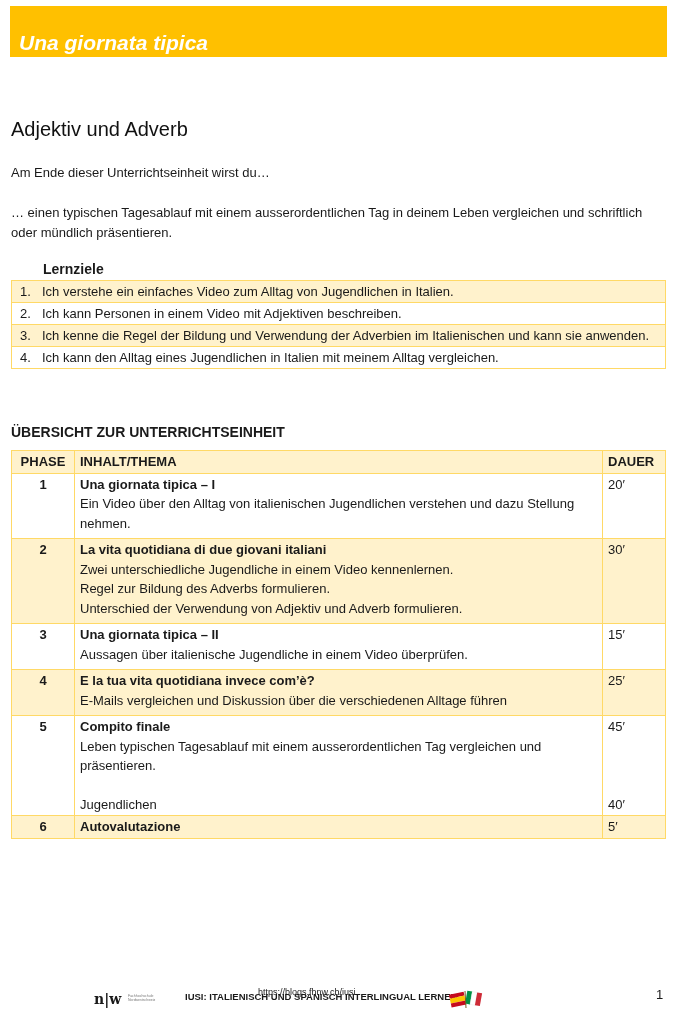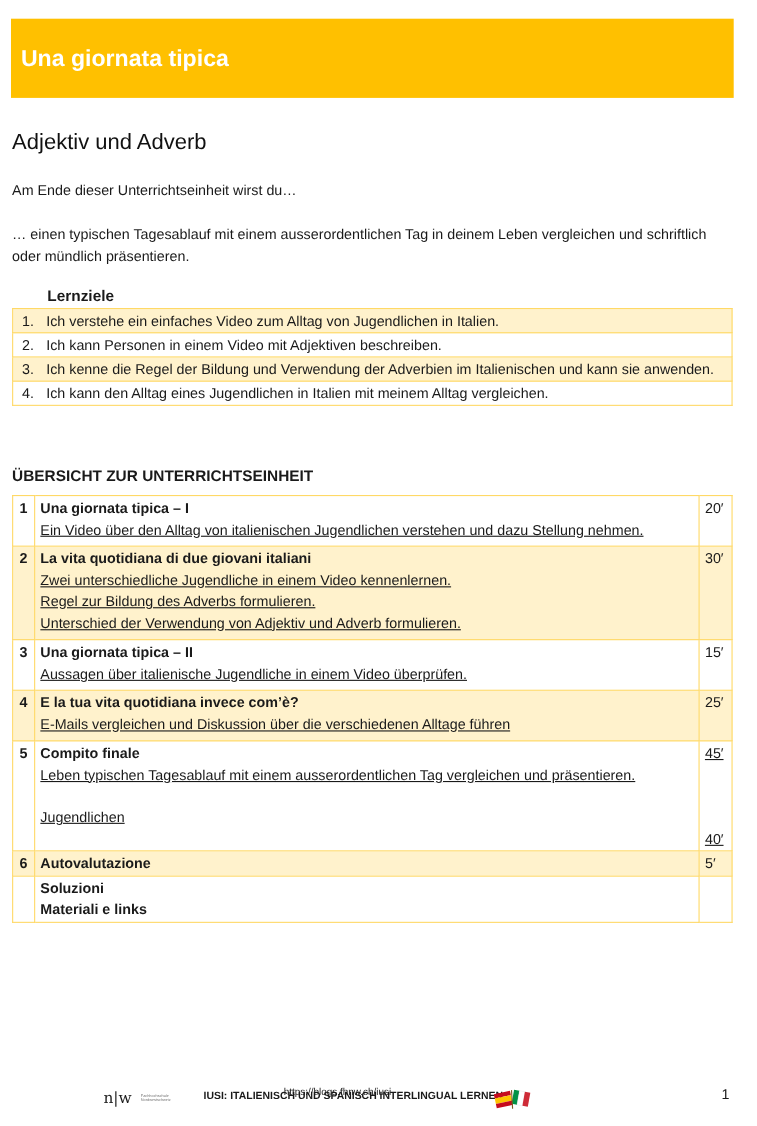--- a/index.html
+++ b/index.html
@@ -1,22 +1,23 @@
 <!DOCTYPE html>
 <html><head>
 <meta charset="utf-8">
 <style>
   html, body { margin: 0; padding: 0; }
   body {
     width: 688px; height: 1024px; background: #ffffff; position: relative; overflow: hidden;
     font-family: "Liberation Sans", sans-serif; color: #1a1a1a;
   }
   .banner {
-    position: absolute; left: 10px; top: 17px; width: 657px; height: 72px;
+    position: absolute; left: 10px; top: 6px; width: 657px; height: 51px;
     background: #ffc000;
+    font-style: italic;
   }
   .banner-title {
     position: absolute; left: 9px; top: 25px; color: #fff; font-weight: bold; font-size: 21px;
   }
   .h1 { position: absolute; left: 11px; top: 118px; font-size: 20px; font-weight: normal; color: #111; }
   .intro { position: absolute; left: 11px; top: 165px; font-size: 13px; }
   .intro2 { position: absolute; left: 11px; top: 203px; width: 660px; font-size: 13px; line-height: 20px; }
   .lz-title { position: absolute; left: 11px; top: 261px; font-size: 14px; font-weight: bold; padding-left: 32px; }
   .lz-table {
     position: absolute; left: 11px; top: 280px; width: 655px; border-collapse: collapse; font-size: 13px;
@@ -30,24 +31,24 @@
     position: absolute; left: 11px; top: 450px; width: 655px; border-collapse: collapse; font-size: 13px;
   }
   .ov-table th, .ov-table td { border: 1px solid #ffd966; vertical-align: top; line-height: 19.5px; }
   .ov-table th { background: #fff2cc; font-weight: bold; text-align: left; padding: 1px 5px; }
   .ov-table th.c-phase { text-align: center; width: 52px; }
   .ov-table th.c-dauer { width: 52px; }
   .ov-table td { padding: 1px 5px 5px 5px; }
   .ov-table td.phase { text-align: center; font-weight: bold; }
   .ov-table tr.shade td { background: #fff2cc; }
   .ov-table .title { font-weight: bold; display: block; }
-  .ov-table .line { display: block; text-decoration: underline; }
+  .ov-table .line { display: block; }
   .ov-table td.tight { padding-bottom: 1px; }
   .footer { position: absolute; left: 0; top: 985px; width: 688px; height: 40px; }
-  .fh-logo { position: absolute; left: 94px; top: 6px; font-size: 14px; font-weight: normal; font-family: "DejaVu Serif", serif; }
+  .fh-logo { position: absolute; left: 94px; top: 6px; font-size: 14px; font-weight: bold; font-family: "DejaVu Serif", serif; }
   .fh-small { position: absolute; left: 128px; top: 9px; font-size: 3.5px; color: #777; line-height: 4px; }
   .f-title { position: absolute; left: 185px; top: 6px; font-size: 9.5px; font-weight: bold; }
   .f-url { position: absolute; left: 258px; top: 2px; font-size: 9px; }
   .flags { position: absolute; left: 449px; top: 4px; width: 34px; height: 20px; }
   .page-num { position: absolute; left: 656px; top: 2px; font-size: 13px; }
 </style>
 </head>
 <body>
 
 <div class="banner">
@@ -92,20 +93,25 @@
             <span>Ich kann den Alltag eines Jugendlichen in Italien mit meinem Alltag vergleichen.</span>
           </div>
         </td>
       </tr>
 </tbody>
   </table>
 
 <div class="ov-title">ÜBERSICHT ZUR UNTERRICHTSEINHEIT</div>
 <table class="ov-table">
   <tbody>
+      <tr>
+    <th class="c-phase">PHASE</th>
+    <th>INHALT/THEMA</th>
+    <th class="c-dauer">DAUER</th>
+  </tr>
   <tr>
     <td class="phase">1</td>
     <td>
       <span class="title">Una giornata tipica – I</span>
       <span class="line">Ein Video über den Alltag von italienischen Jugendlichen verstehen und dazu Stellung nehmen.</span>
     </td>
     <td>20′</td>
   </tr>
   <tr class="shade">
     <td class="phase">2</td>
@@ -147,28 +153,20 @@
       <span class="line">40′</span>
     </td>
   </tr>
   <tr class="shade">
     <td class="phase tight">6</td>
     <td class="tight">
       <span class="title">Autovalutazione</span>
     </td>
     <td class="tight">5′</td>
   </tr>
-  <tr>
-    <td class="phase tight"></td>
-    <td class="tight">
-      <span class="title">Soluzioni</span>
-      <span class="title">Materiali e links</span>
-    </td>
-    <td class="tight"></td>
-  </tr>
 </tbody>
   </table>
 
 <div class="footer">
   <div class="fh-logo">n|w</div>
   <div class="fh-small" style="width:30px">Fachhochschule Nordwestschweiz</div>
   <div class="f-title">IUSI:  ITALIENISCH UND SPANISCH INTERLINGUAL LERNEN</div>
   <div class="f-url">https://blogs.fhnw.ch/iusi</div>
   <svg class="flags" viewBox="0 0 34 20">
     <g transform="rotate(-12 9 10)">

